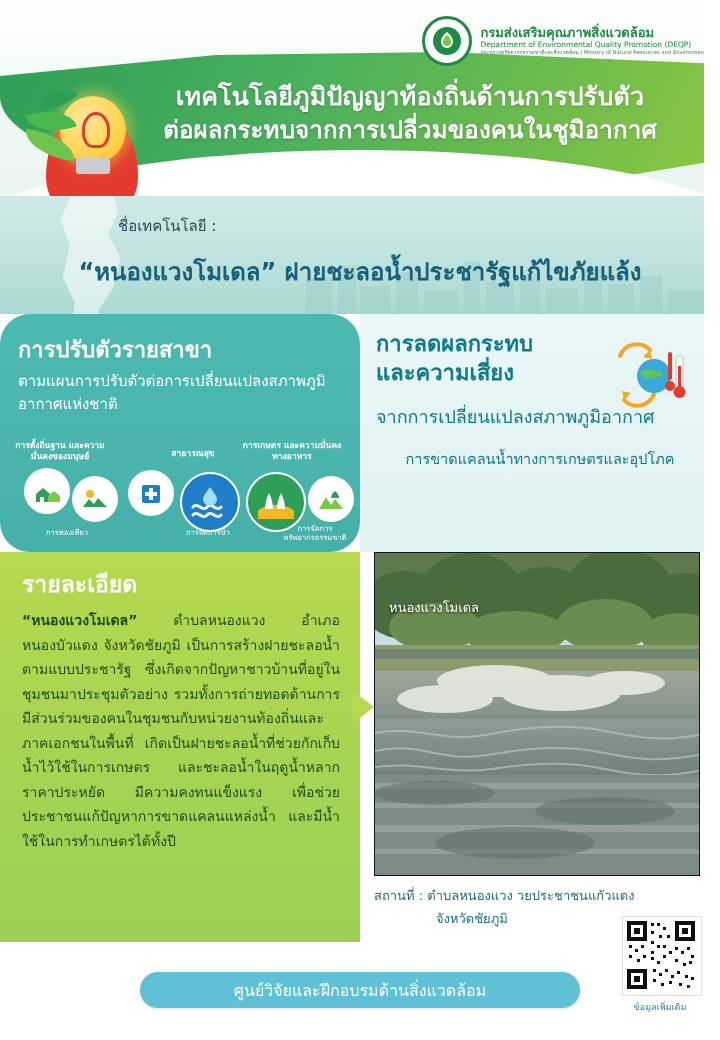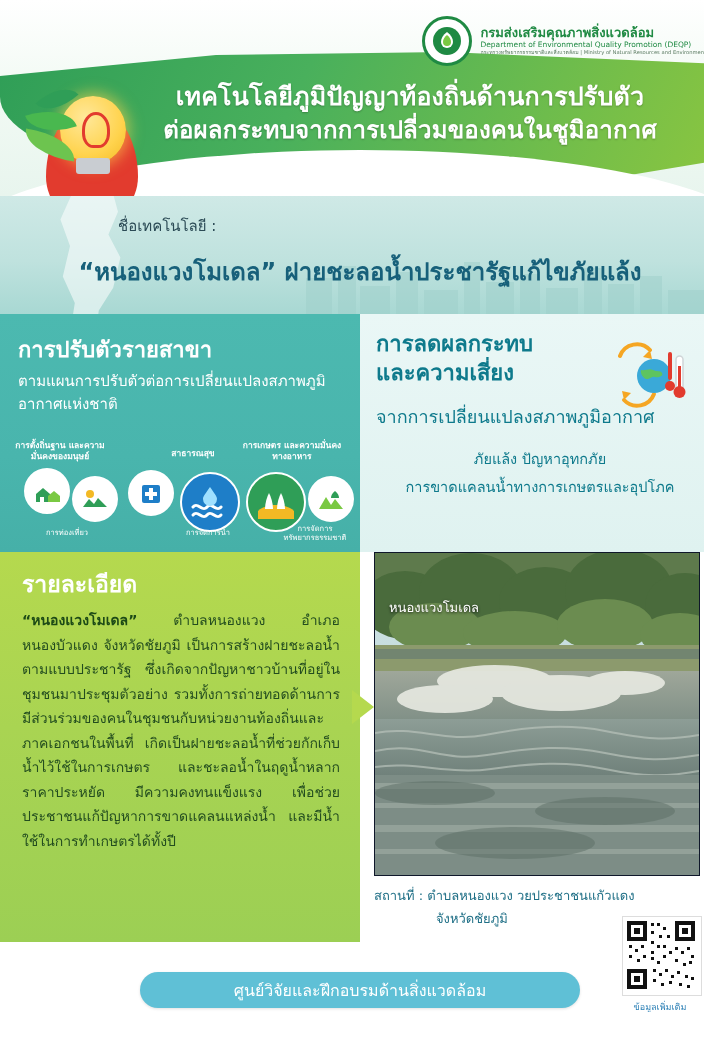--- a/index.html
+++ b/index.html
@@ -109,20 +109,21 @@
   .tech-name{
     position:absolute;left:0;top:252px;width:720px;text-align:center;
     font-size:24px;font-weight:bold;color:#17607a;
   }
 
   
   .panel-left{
     position:absolute;left:0;top:314px;width:360px;height:238px;
     background:linear-gradient(180deg,#4cb9b0 0%,#49b5ad 60%,#46b0a8 100%);
     color:#ffffff;
+    border-radius:30px;
   }
   .panel-right{
     position:absolute;left:360px;top:314px;width:360px;height:238px;
     background:linear-gradient(180deg,#eaf7f6 0%,#dff2f0 100%);
     color:#0e7a8c;
   }
   .panel-left h2{
     margin:0;position:absolute;left:18px;top:18px;font-size:22px;font-weight:bold;
   }
   .panel-left .sub{
@@ -346,21 +347,20 @@
       <circle cx="44" cy="34" r="17" fill="#3aa9d8"></circle>
       <path d="M31 28c5 1 8-2 12 0s7 0 9 3-4 5-7 4-6 3-9 2-6-6-5-9z" fill="#5ec45f"></path>
       <rect x="66" y="14" width="7" height="34" rx="3.5" fill="#ffffff" stroke="#d0d5d8" stroke-width="1.5"></rect>
       <rect x="68" y="24" width="3" height="22" fill="#e23b2e"></rect>
       <circle cx="69.5" cy="50" r="6" fill="#e23b2e"></circle>
       <rect x="58" y="10" width="4" height="28" rx="2" fill="#e23b2e"></rect>
       <circle cx="60" cy="44" r="5" fill="#e23b2e"></circle>
     </svg>
 
     <div class="risk-list">
-      <div>ภัยแล้ง  ปัญหาอุทกภัย</div>
       <div>การขาดแคลนน้ำทางการเกษตรและอุปโภค</div>
     </div>
   </div>
 
   <div class="detail-panel">
     <div class="detail-title">รายละเอียด</div>
     <div class="detail-body">
       <b>“หนองแวงโมเดล”</b><span> ตำบลหนองแวง อำเภอหนองบัวแดง จังหวัดชัยภูมิ เป็นการสร้างฝายชะลอน้ำตามแบบประชารัฐ ซึ่งเกิดจากปัญหาชาวบ้านที่อยู่ในชุมชนมาประชุมตัวอย่าง รวมทั้งการถ่ายทอดด้านการมีส่วนร่วมของคนในชุมชนกับหน่วยงานท้องถิ่นและภาคเอกชนในพื้นที่ เกิดเป็นฝายชะลอน้ำที่ช่วยกักเก็บน้ำไว้ใช้ในการเกษตร และชะลอน้ำในฤดูน้ำหลาก ราคาประหยัด มีความคงทนแข็งแรง เพื่อช่วยประชาชนแก้ปัญหาการขาดแคลนแหล่งน้ำ และมีน้ำใช้ในการทำเกษตรได้ทั้งปี</span>
     </div>
   </div>

